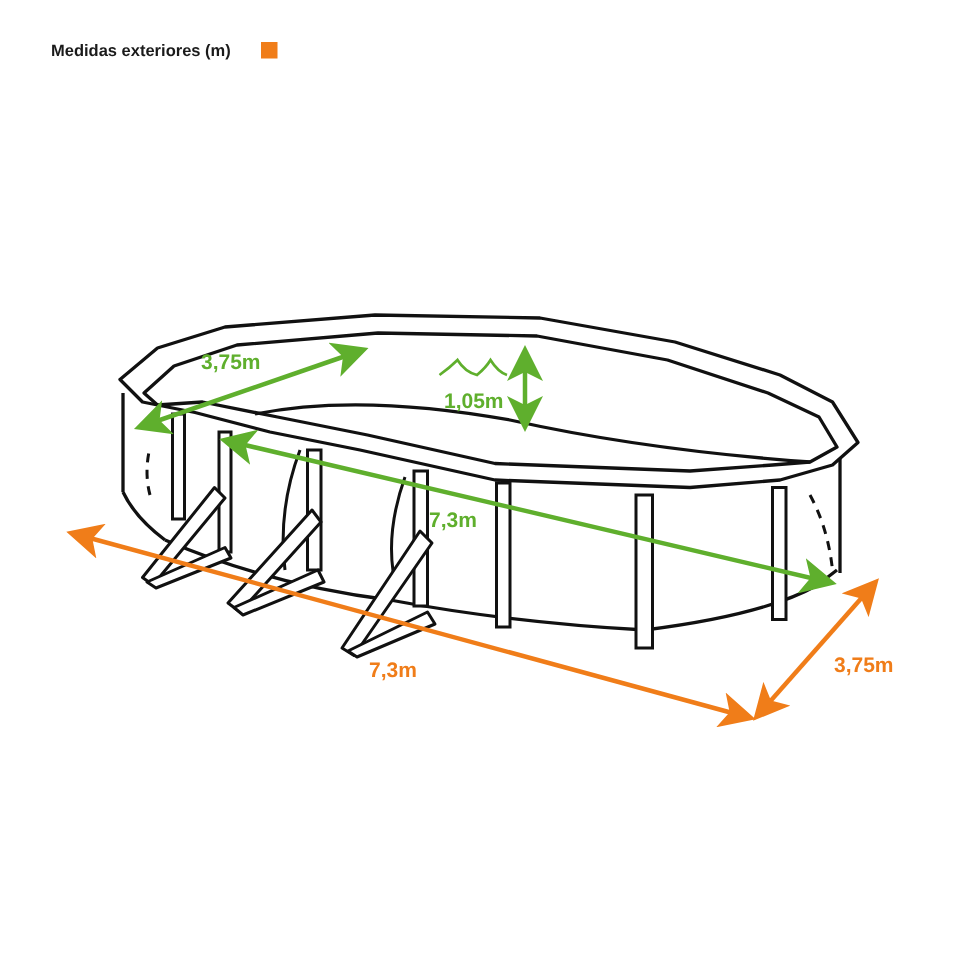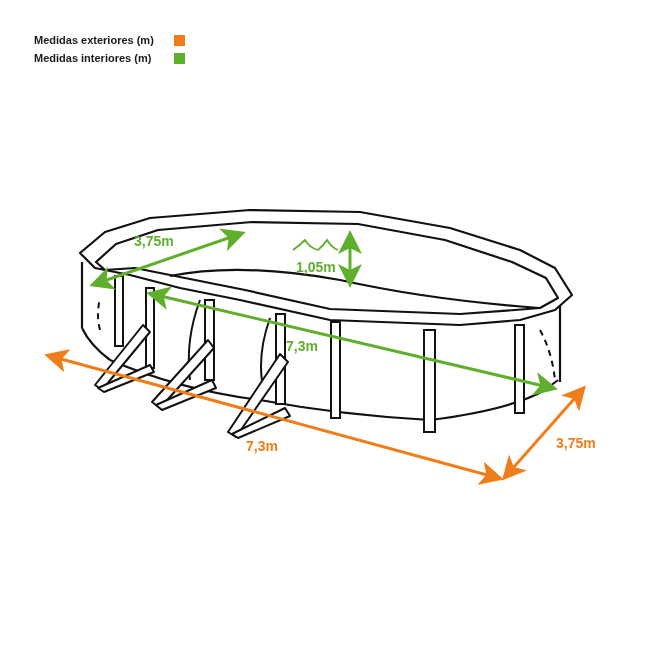--- a/index.html
+++ b/index.html
@@ -1,35 +1,31 @@
 <!DOCTYPE html>
 <html><head>
   <meta charset="utf-8">
   <style>
     html, body { margin: 0; padding: 0; background: #ffffff; }
     body { width: 650px; height: 650px; position: relative; overflow: hidden;
            font-family: "Liberation Sans", "DejaVu Sans", sans-serif; }
     .legend { position: absolute; left: 34px; top: 28px; }
-    .legend-row { display: flex; align-items: flex-end; height: 18px; }
+    .legend-row { display: flex; align-items: flex-start; height: 18px; }
     .legend-label { font-size: 11px; font-weight: bold; color: #1a1a1a; width: 140px; }
     .swatch { width: 11px; height: 11px; display: inline-block; }
     svg.diagram { position: absolute; left: 0; top: 0; }
     .lbl { font-family: "Liberation Sans", "DejaVu Sans", sans-serif; font-weight: bold; font-size: 14px; }
   </style>
 </head>
 <body>
 
 <div class="legend">
   <div class="legend-row">
     <span class="legend-label">Medidas exteriores (m)</span>
     <span class="swatch" style="background:#f07d19"></span>
-  </div>
-  <div class="legend-row">
-    <span class="legend-label">Medidas interiores (m)</span>
-    <span class="swatch" style="background:#5faf2d"></span>
   </div>
 </div>
 
 <svg class="diagram" width="650" height="650" viewBox="0 0 650 650">
   <defs>
     <marker id="ah-o" markerWidth="8" markerHeight="8" refX="6" refY="4" orient="auto-start-reverse" markerUnits="strokeWidth">
       <path d="M0,0 L8,4 L0,8 L2,4 Z" fill="#f07d19"></path>
     </marker>
     <marker id="ah-g" markerWidth="8" markerHeight="8" refX="6" refY="4" orient="auto-start-reverse" markerUnits="strokeWidth">
       <path d="M0,0 L8,4 L0,8 L2,4 Z" fill="#5faf2d"></path>

